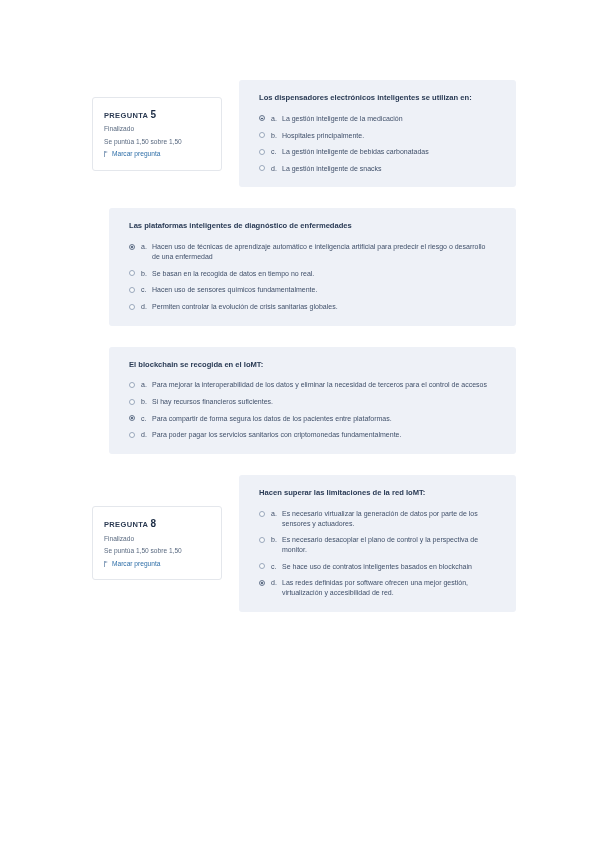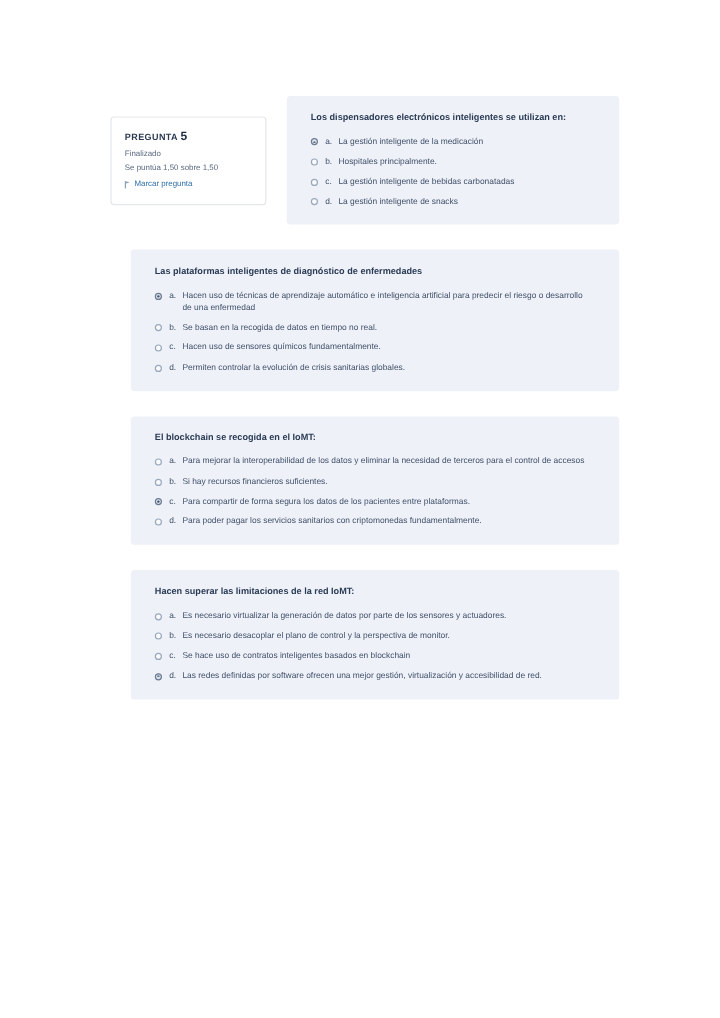--- a/index.html
+++ b/index.html
@@ -228,20 +228,29 @@
             <span class="opt-text">Para compartir de forma segura los datos de los pacientes entre plataformas.</span>
           </div>
           <div class="opt">
             <span class="radio"></span>
             <span class="opt-letter">d.</span>
             <span class="opt-text">Para poder pagar los servicios sanitarios con criptomonedas fundamentalmente.</span>
           </div>
         </div>
       </div>
       <div class="q-block">
+        <div class="q-info">
+          <div class="q-info-title"><span>PREGUNTA</span> <span class="qnum">8</span></div>
+          <div class="q-info-line">Finalizado</div>
+          <div class="q-info-line">Se puntúa 1,50 sobre 1,50</div>
+          <div class="q-flag">
+            <span class="flag-icon"></span>
+            <span>Marcar pregunta</span>
+          </div>
+        </div>
         <div class="q-body">
           <div class="q-stem">Hacen superar las limitaciones de la red IoMT:</div>
           <div class="opt">
             <span class="radio"></span>
             <span class="opt-letter">a.</span>
             <span class="opt-text">Es necesario virtualizar la generación de datos por parte de los sensores y actuadores.</span>
           </div>
           <div class="opt">
             <span class="radio"></span>
             <span class="opt-letter">b.</span>

